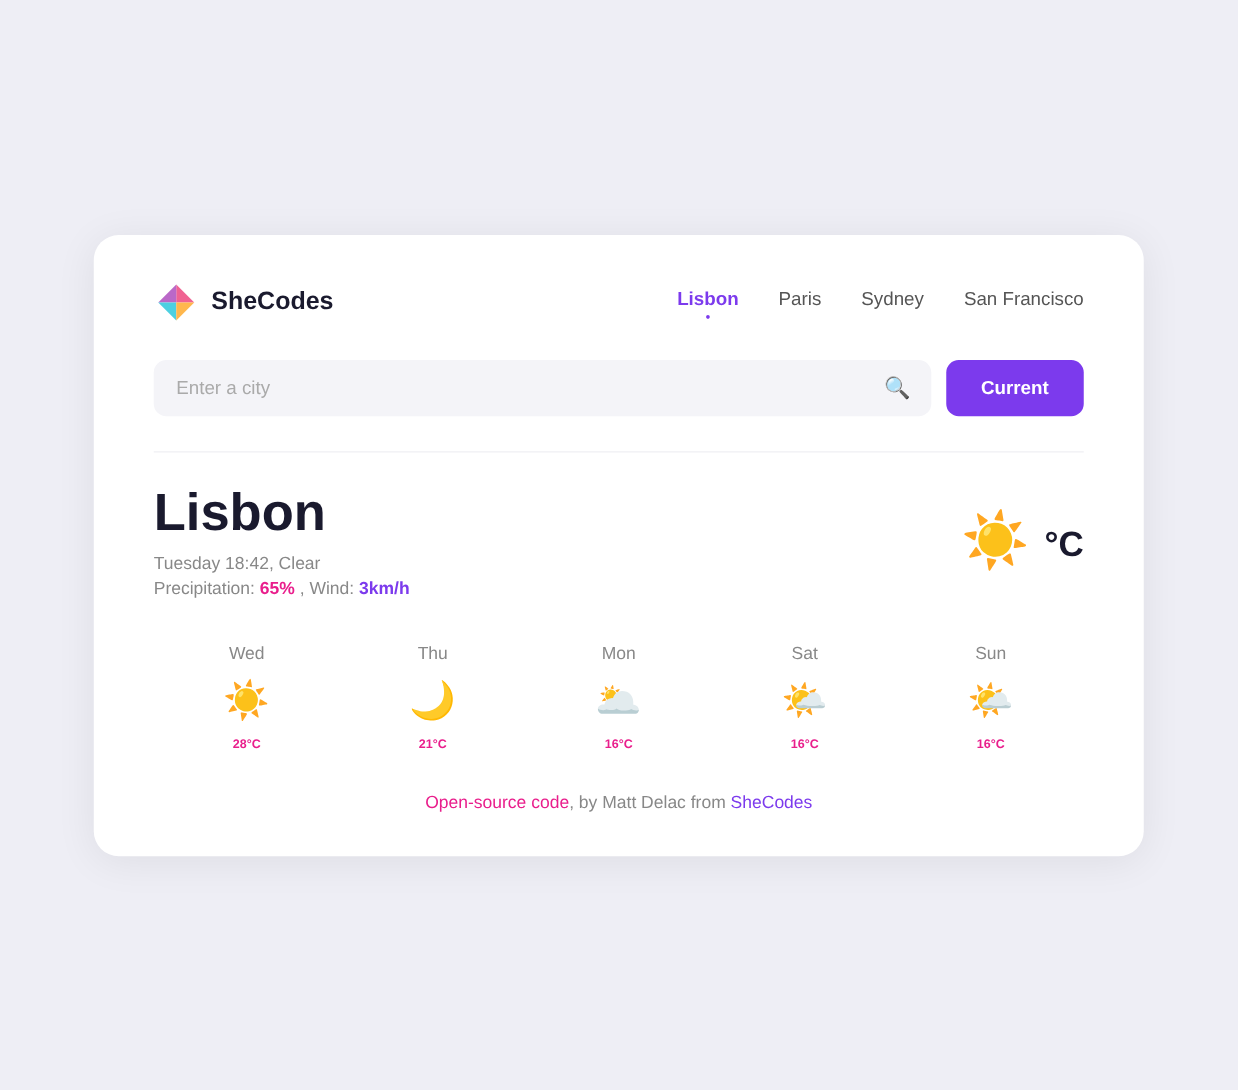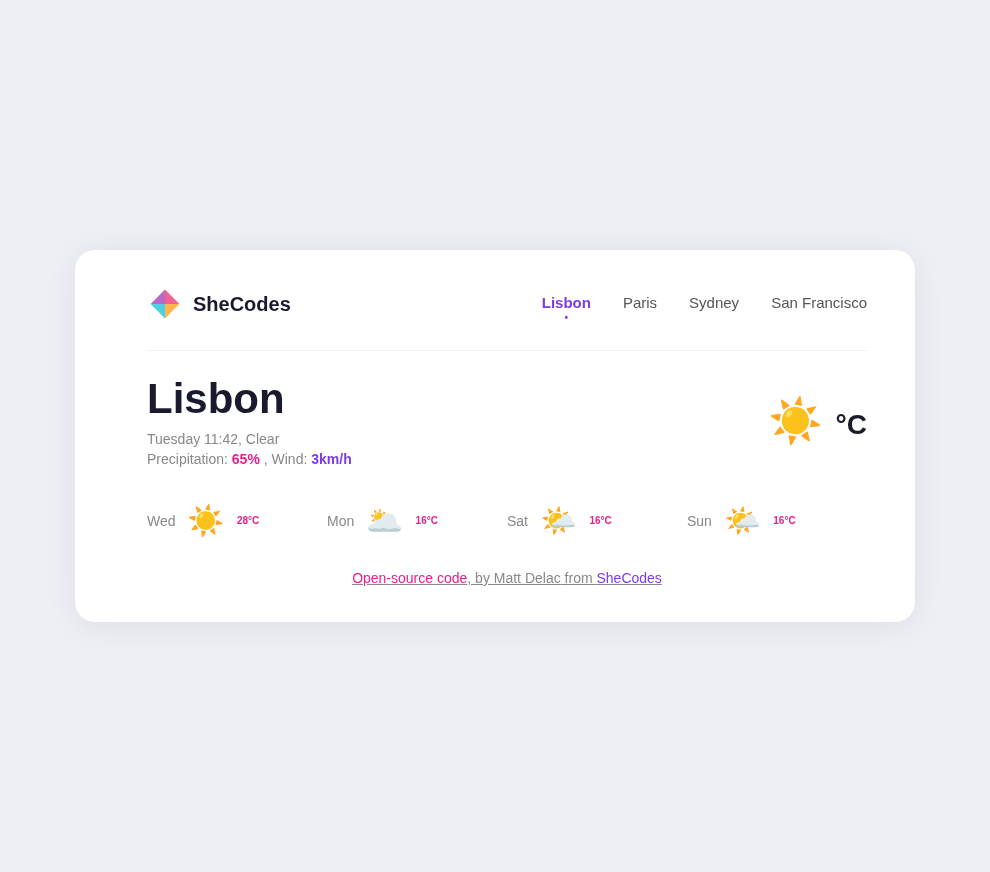--- a/index.html
+++ b/index.html
@@ -10,21 +10,21 @@
       justify-content: center;
       align-items: center;
       min-height: 100vh;
       width: 990px;
       height: 872px;
     }
     .card {
       background: #fff;
       border-radius: 20px;
       width: 840px;
-      padding: 36px 48px 36px 72px;
+      padding: 36px 48px 36px 48px;
       box-shadow: 0 4px 32px rgba(0,0,0,0.07);
     }
     
     .header {
       display: flex;
       align-items: center;
       justify-content: space-between;
       margin-bottom: 28px;
     }
     .logo {
@@ -168,21 +168,21 @@
       margin-top: 14px;
     }
     
     .forecast {
       display: flex;
       justify-content: space-between;
       margin-bottom: 32px;
     }
     .forecast-day {
       display: flex;
-      flex-direction: row;
+      flex-direction: column;
       align-items: center;
       gap: 12px;
       flex: 1;
     }
     .day-label {
       font-size: 14px;
       color: #888;
       font-weight: 500;
     }
     .forecast-icon {
@@ -193,21 +193,20 @@
       font-size: 10px;
       font-weight: 700;
       color: #e91e8c;
     }
     
     .footer {
       text-align: center;
       font-size: 14px;
       color: #888;
       margin-top: 8px;
-      text-decoration: underline;
     }
     .footer a {
       color: #7c3aed;
       text-decoration: none;
     }
     .footer a.pink {
       color: #e91e8c;
     }
   </style>
 </head>
@@ -226,27 +225,34 @@
       <span class="logo-text">SheCodes</span>
     </div>
     <nav class="nav">
       <span class="nav-item active">Lisbon</span>
       <span class="nav-item">Paris</span>
       <span class="nav-item">Sydney</span>
       <span class="nav-item">San Francisco</span>
     </nav>
   </div>
 
+  <div class="search-row">
+    <div class="search-wrapper">
+      <input type="text" class="search-input" placeholder="Enter a city" style="">
+      <span class="search-icon">🔍</span>
+    </div>
+    <button class="current-btn">Current</button>
+  </div>
 
   <hr class="divider">
 
   <div class="weather-main">
     <div>
       <div class="city-name">Lisbon</div>
-      <div class="weather-desc">Tuesday 11:42, Clear</div>
+      <div class="weather-desc">Tuesday 18:42, Clear</div>
       <div class="weather-meta">
         <span>Precipitation:</span>
         <span class="highlight-pink">65%</span>
         , 
         <span>Wind:</span>
         <span class="highlight-purple">3km/h</span>
       </div>
     </div>
     <div class="temp-display">
       <span class="sun-icon-large">☀️</span>
@@ -254,20 +260,25 @@
     </div>
   </div>
 
   <div class="forecast">
     <div class="forecast-day">
       <span class="day-label">Wed</span>
       <span class="forecast-icon">☀️</span>
       <span class="forecast-temp">28°C</span>
     </div>
     <div class="forecast-day">
+      <span class="day-label">Thu</span>
+      <span class="forecast-icon">🌙</span>
+      <span class="forecast-temp">21°C</span>
+    </div>
+    <div class="forecast-day">
       <span class="day-label">Mon</span>
       <span class="forecast-icon">🌥️</span>
       <span class="forecast-temp">16°C</span>
     </div>
     <div class="forecast-day">
       <span class="day-label">Sat</span>
       <span class="forecast-icon">🌤️</span>
       <span class="forecast-temp">16°C</span>
     </div>
     <div class="forecast-day">

